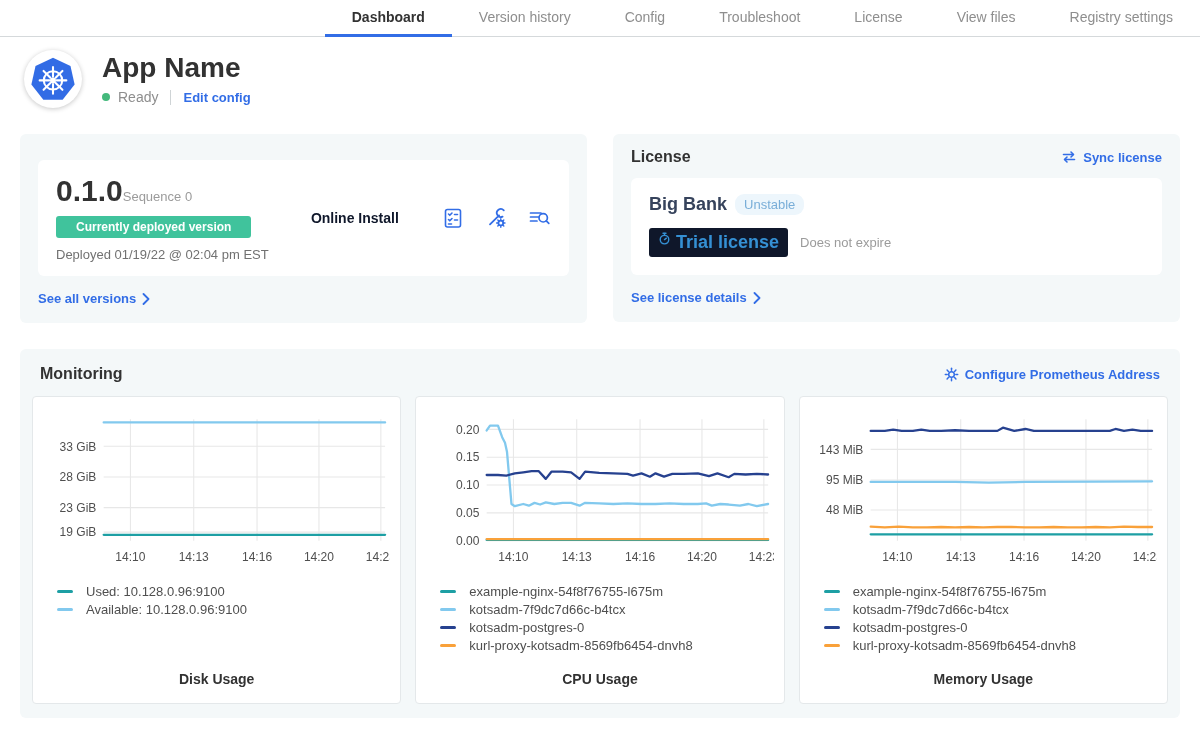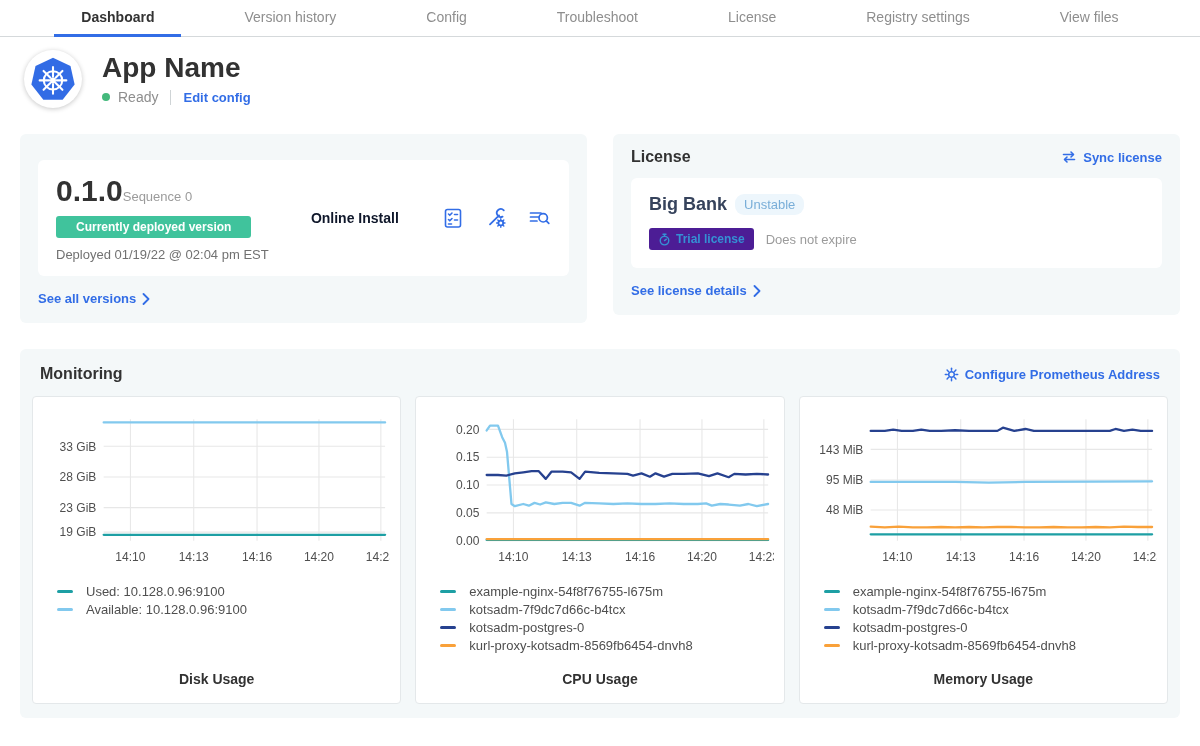--- a/index.html
+++ b/index.html
@@ -4,22 +4,22 @@
 <style>
   * { box-sizing: border-box; }
   html,body { margin:0; padding:0; }
   body {
     width:1200px; height:746px; overflow:hidden;
     background:#ffffff; color:#323232;
     font-family:"Liberation Sans", sans-serif;
   }
   
   .nav {
-    height:37px; display:flex; justify-content:center; align-items:stretch;
-    background:#fff; border-bottom:1px solid #d5d9db;gap:36px;
+    height:37px; display:flex; justify-content:flex-end; align-items:stretch;
+    background:#fff; border-bottom:1px solid #d5d9db;
   }
   .tab {
     display:flex; align-items:center; padding:0 27px; margin-bottom:-1px;
     font-size:14px; color:#8e8e8e; cursor:pointer;
     border-bottom:3px solid transparent;
   }
   .tab.active { color:#323232; font-weight:700; border-bottom-color:#326de6; }
   
   .app-header { display:flex; gap:20px; margin:13px 0 0 24px; align-items:center; }
   .logo-wrap {
@@ -30,21 +30,21 @@
   .app-title { font-size:28px; font-weight:700; color:#323232; line-height:1.05; }
   .status-row { display:flex; align-items:center; margin-top:7px; }
   .status-dot { width:8px; height:8px; border-radius:50%; background:#44b97c; margin-right:8px; }
   .status-text { color:#8e8e8e; font-size:14px; }
   .vdiv { width:1px; height:15px; background:#cfd4d6; margin:0 12px; }
   
   .link { display:inline-flex; align-items:center; gap:6px; color:#326de6; font-size:13px; font-weight:700; cursor:pointer; text-decoration:none; }
   .link svg { flex:0 0 auto; }
   .badge-green { display:inline-block; background:#40c39c; color:#fff; font-size:12px; font-weight:700; padding:4px 20px; border-radius:3px; }
   .badge-channel { display:inline-block; background:#edf6fc; color:#79aed8; font-size:13px; padding:3px 9px; border-radius:9px; }
-  .badge-trial { display:inline-flex; align-items:center; gap:5px; background:#4c1d95; color:#3590d4; font-size:12px; font-weight:700; padding:4px 9px; border-radius:3px; }
+  .badge-trial { display:inline-flex; align-items:flex-start; gap:5px; background:#0f172a; color:#3590d4; font-size:18px; font-weight:700; padding:4px 9px; border-radius:3px; }
   
   .cards-row { display:flex; gap:26px; margin:26px 20px 0; align-items:flex-start; }
   .card { flex:1; background:#f4f8f9; border-radius:6px; padding:14px 18px 16px; }
   .card-head { display:flex; justify-content:space-between; align-items:center; }
   .card-title { font-size:16px; font-weight:700; color:#323232; }
   .head-links { display:flex; gap:24px; }
   .inner-card { background:#fff; border-radius:6px; padding:14px 18px; margin-top:12px; }
   .version-inner { display:flex; align-items:center; justify-content:space-between; }
   .version-number-row { display:flex; align-items:baseline; }
   .version-number { font-size:30px; font-weight:700; color:#323232; }
@@ -73,22 +73,22 @@
 </style>
 </head>
 <body>
 
 <nav class="nav">
   <div class="tab active">Dashboard</div>
   <div class="tab">Version history</div>
   <div class="tab">Config</div>
   <div class="tab">Troubleshoot</div>
   <div class="tab">License</div>
+  <div class="tab">View files</div>
   <div class="tab">Registry settings</div>
-  <div class="tab">View files</div>
 </nav>
 
 <header class="app-header">
   <div class="logo-wrap">
     <svg width="46" height="46" viewBox="0 0 100 100">
       <polygon points="50,4 88,22 97,62 71,95 29,95 3,62 12,22" fill="#326ce5"></polygon>
       <circle cx="50" cy="53" r="20" fill="none" stroke="#fff" stroke-width="4.5"></circle>
       <circle cx="50" cy="53" r="6.5" fill="#fff"></circle>
       <g stroke="#fff" stroke-width="4.5" stroke-linecap="round">
         <line x1="50" y1="45" x2="50" y2="24"></line>

